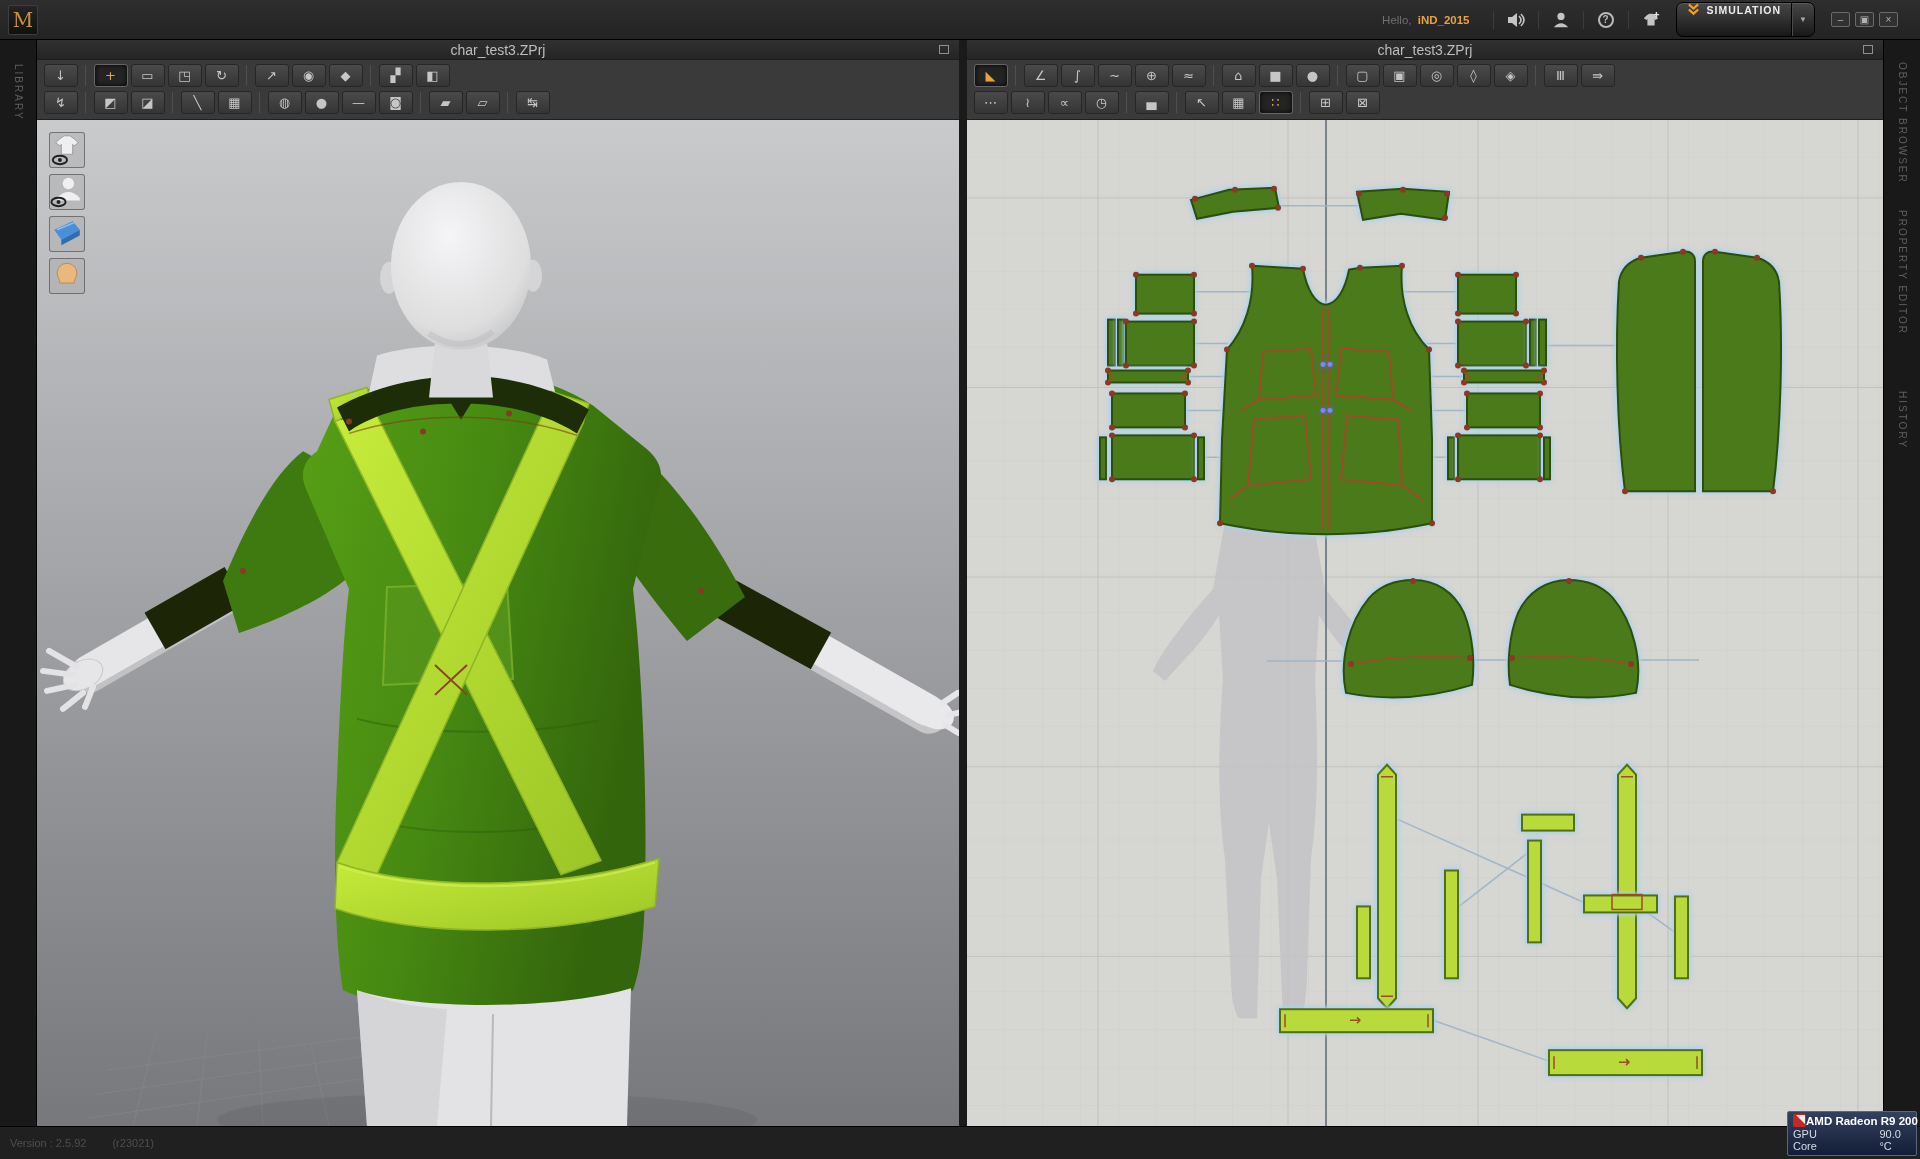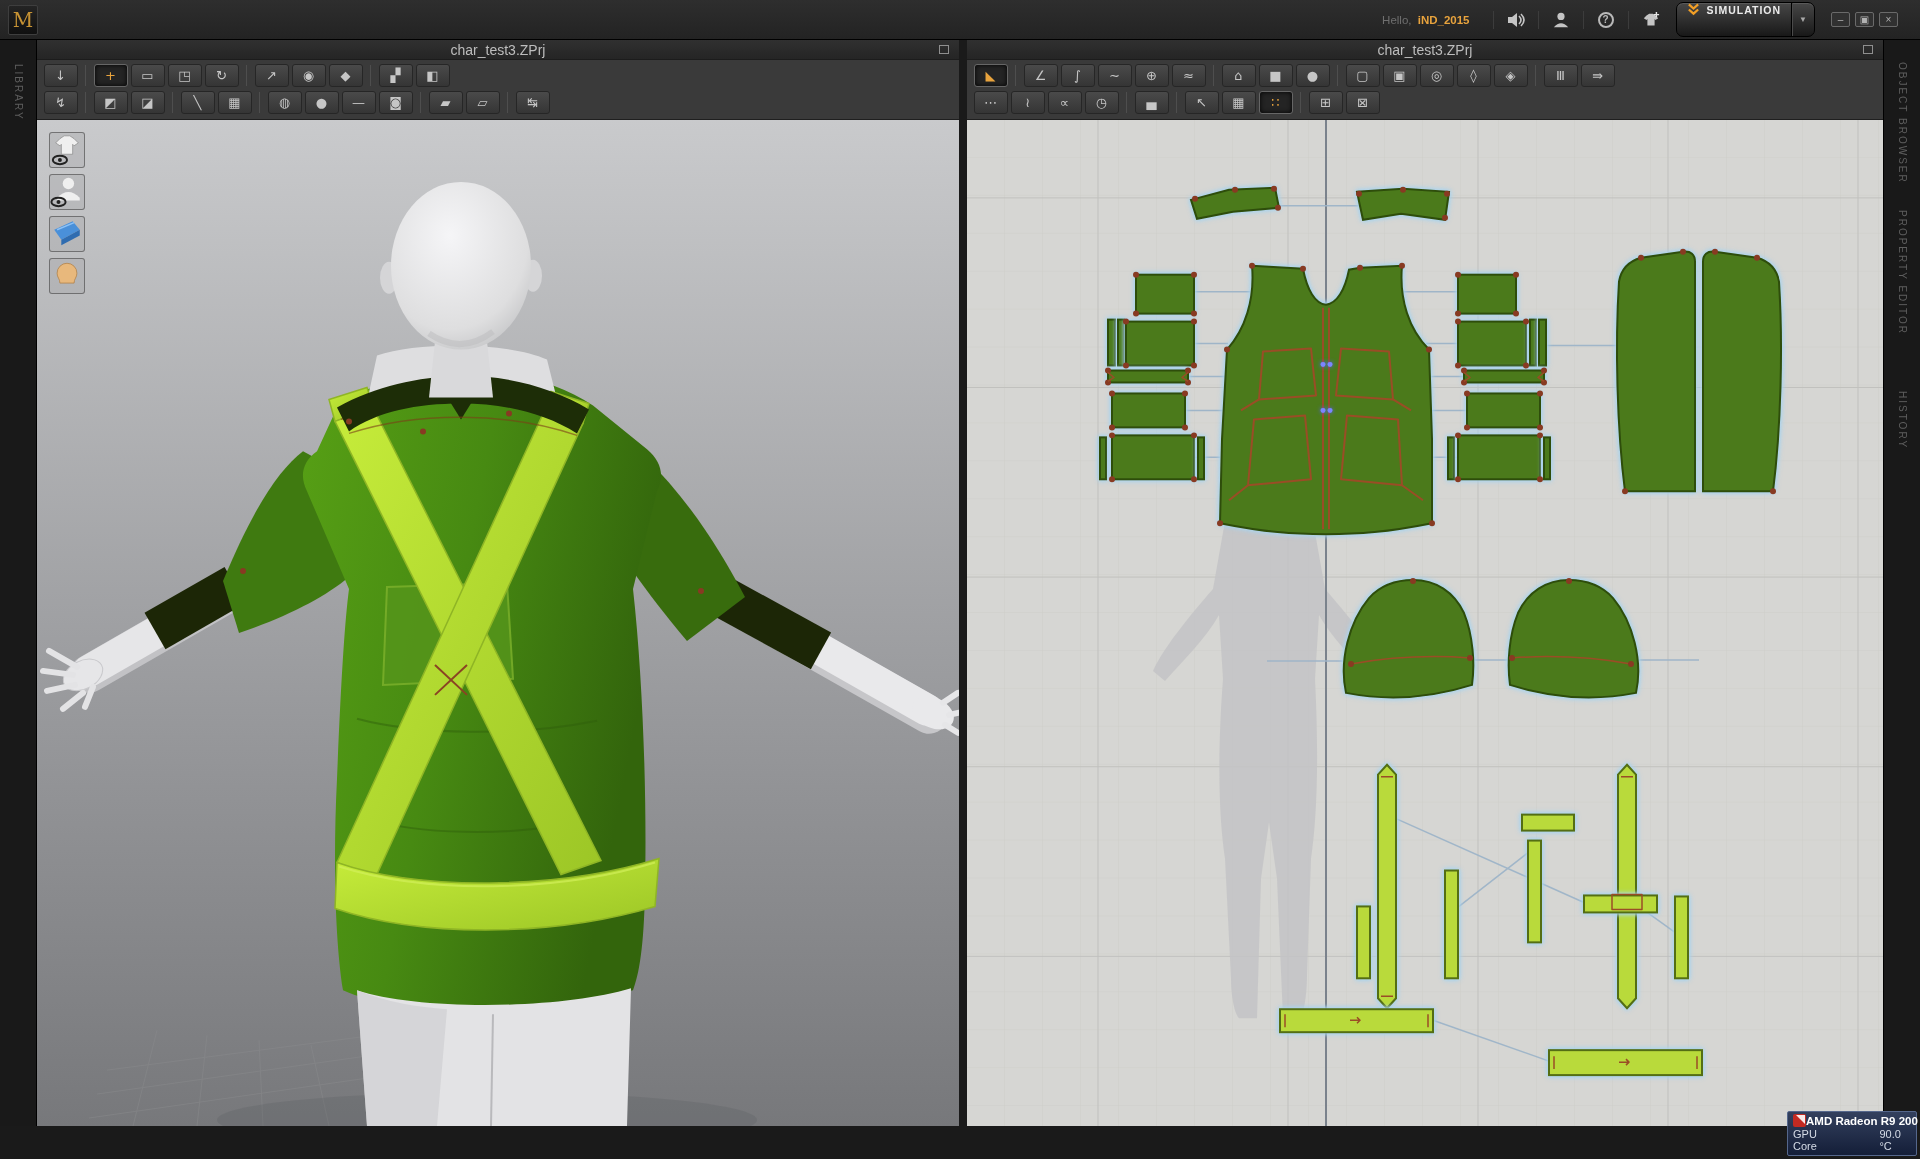--- a/index.html
+++ b/index.html
@@ -683,20 +683,26 @@
       </div>
     </div>
 
     <div class="edge edge-right">
         <div class="vtab">OBJECT BROWSER</div>
         <div class="vtab">PROPERTY EDITOR</div>
         <div class="vtab">HISTORY</div>
       </div>
   </div>
 
+  <div class="statusbar">
+    <div class="status-text">
+      <span>Version : 2.5.92</span>
+      <span>(r23021)</span>
+    </div>
+  </div>
 
   <div class="gpubox">
     <div class="gpurow1">
       <div class="amdlogo"></div>
       <span class="gpuname">AMD Radeon R9 200</span>
     </div>
     <div class="gpurow2">
       <span>GPU Core</span>
       <span>90.0 °C</span>
     </div>

